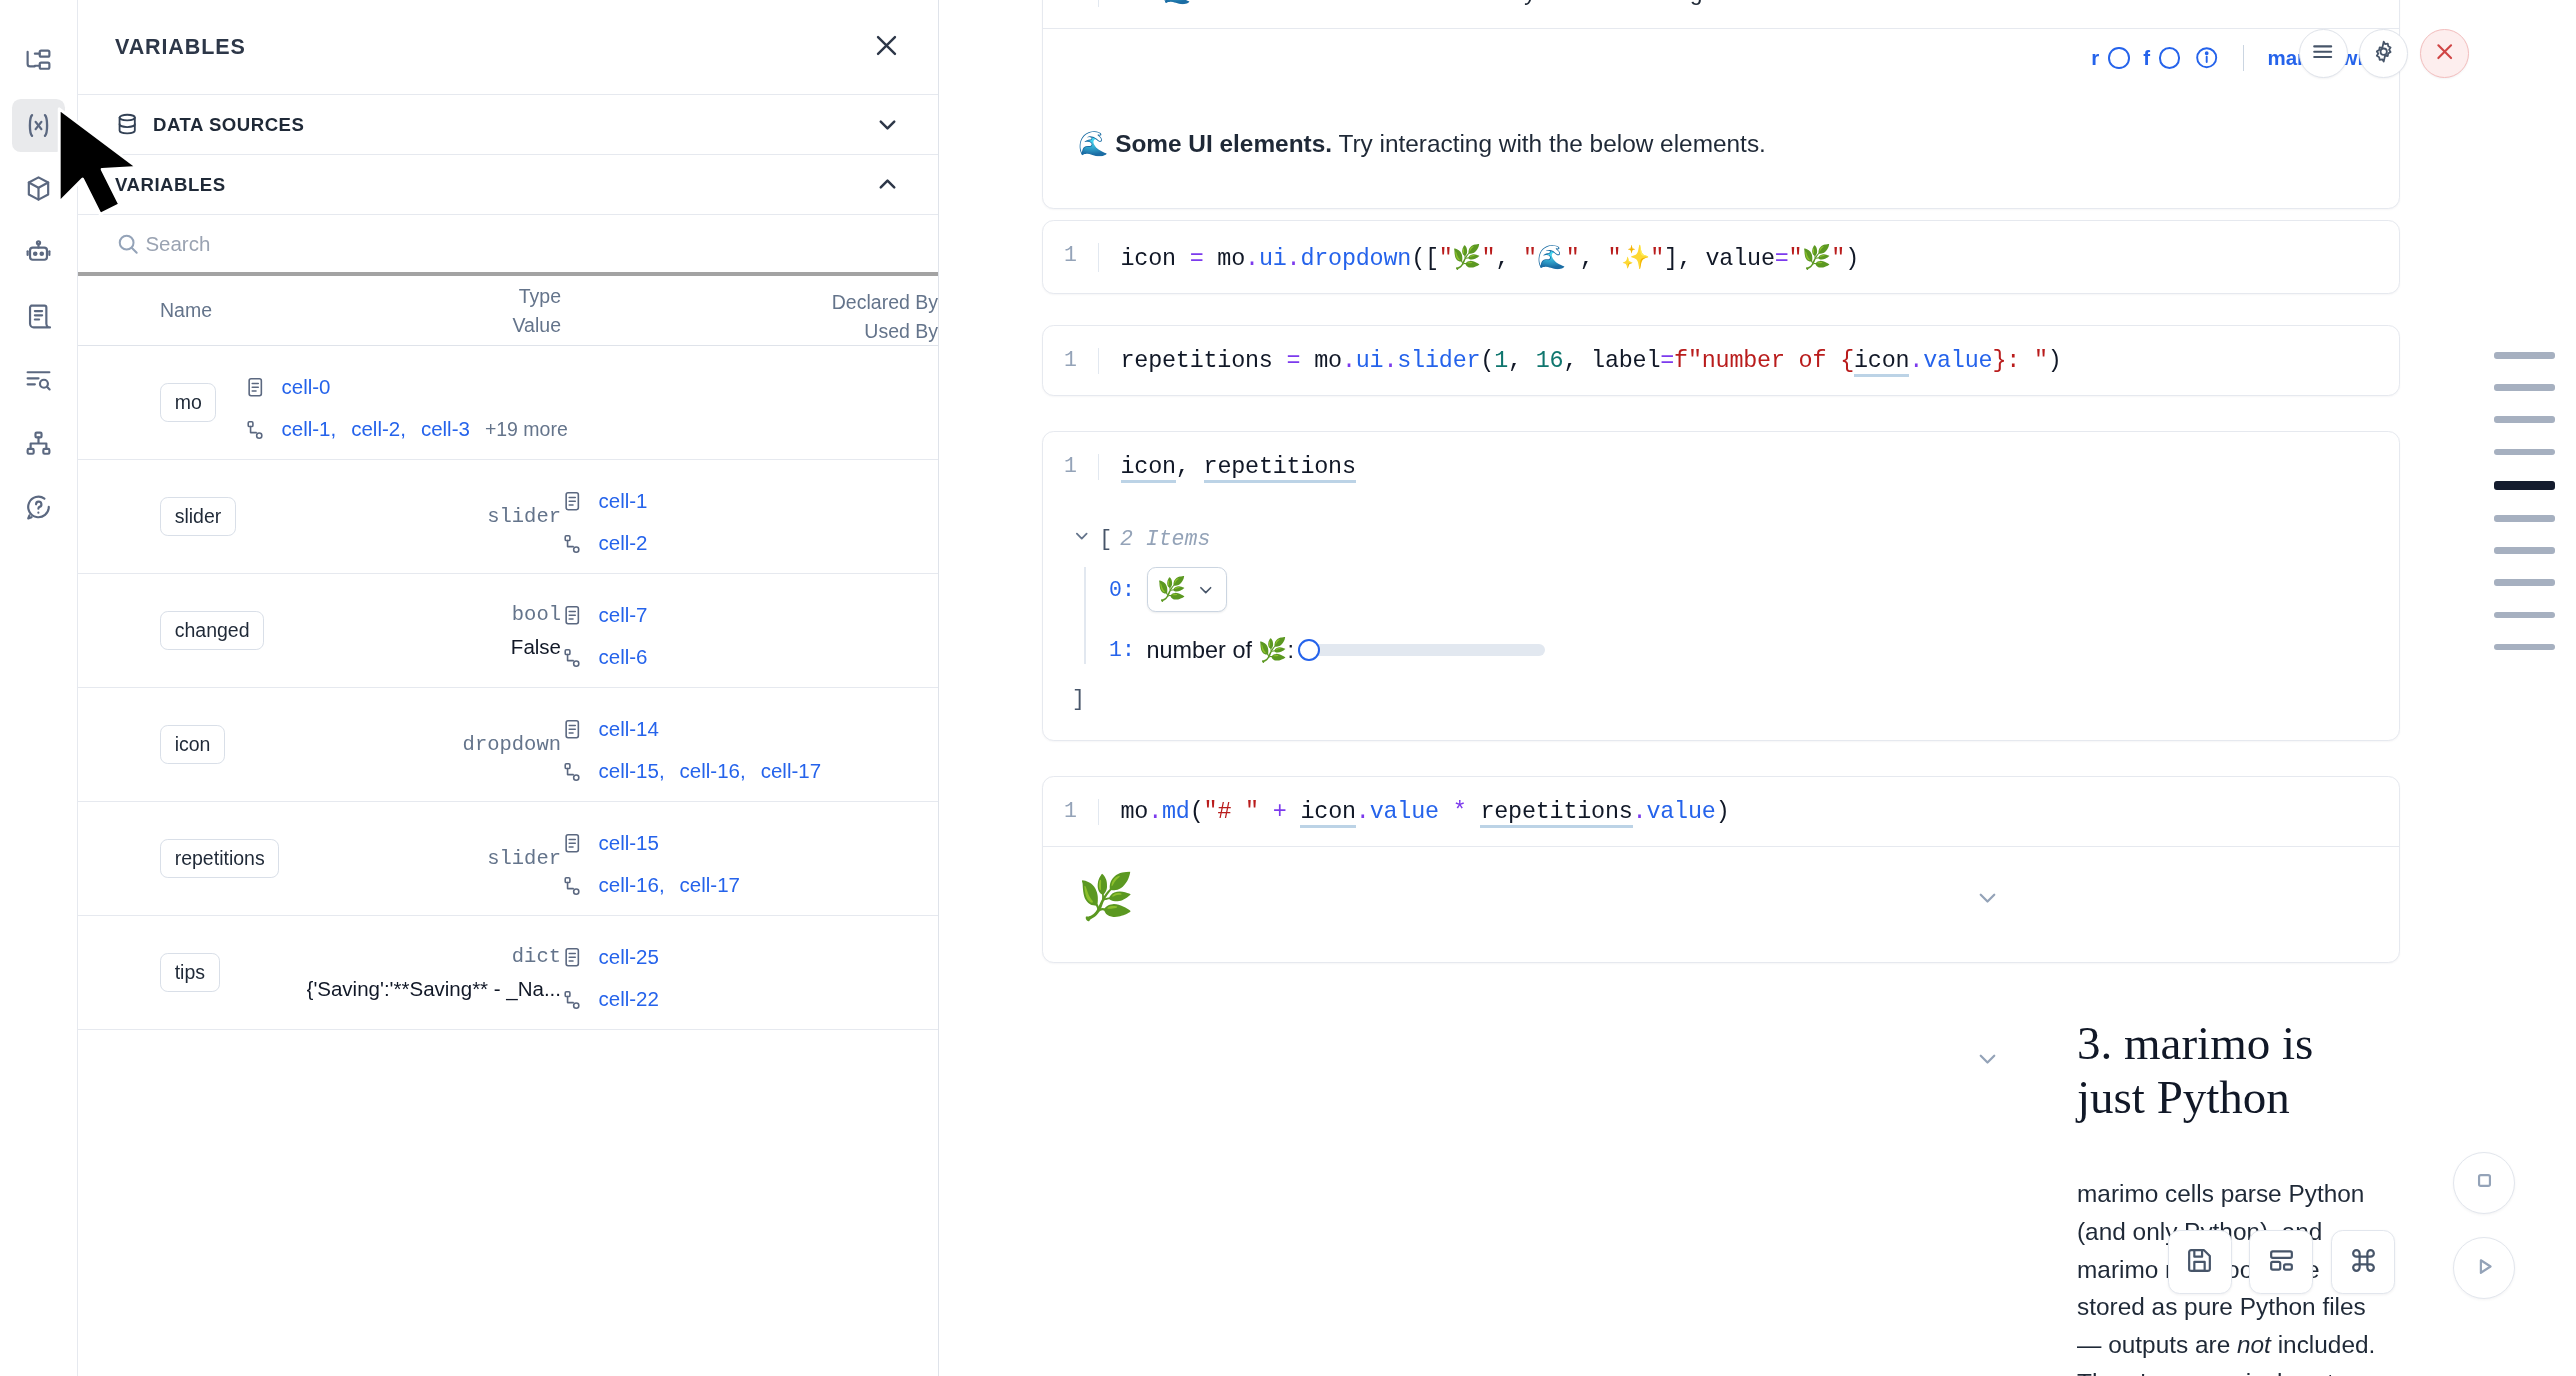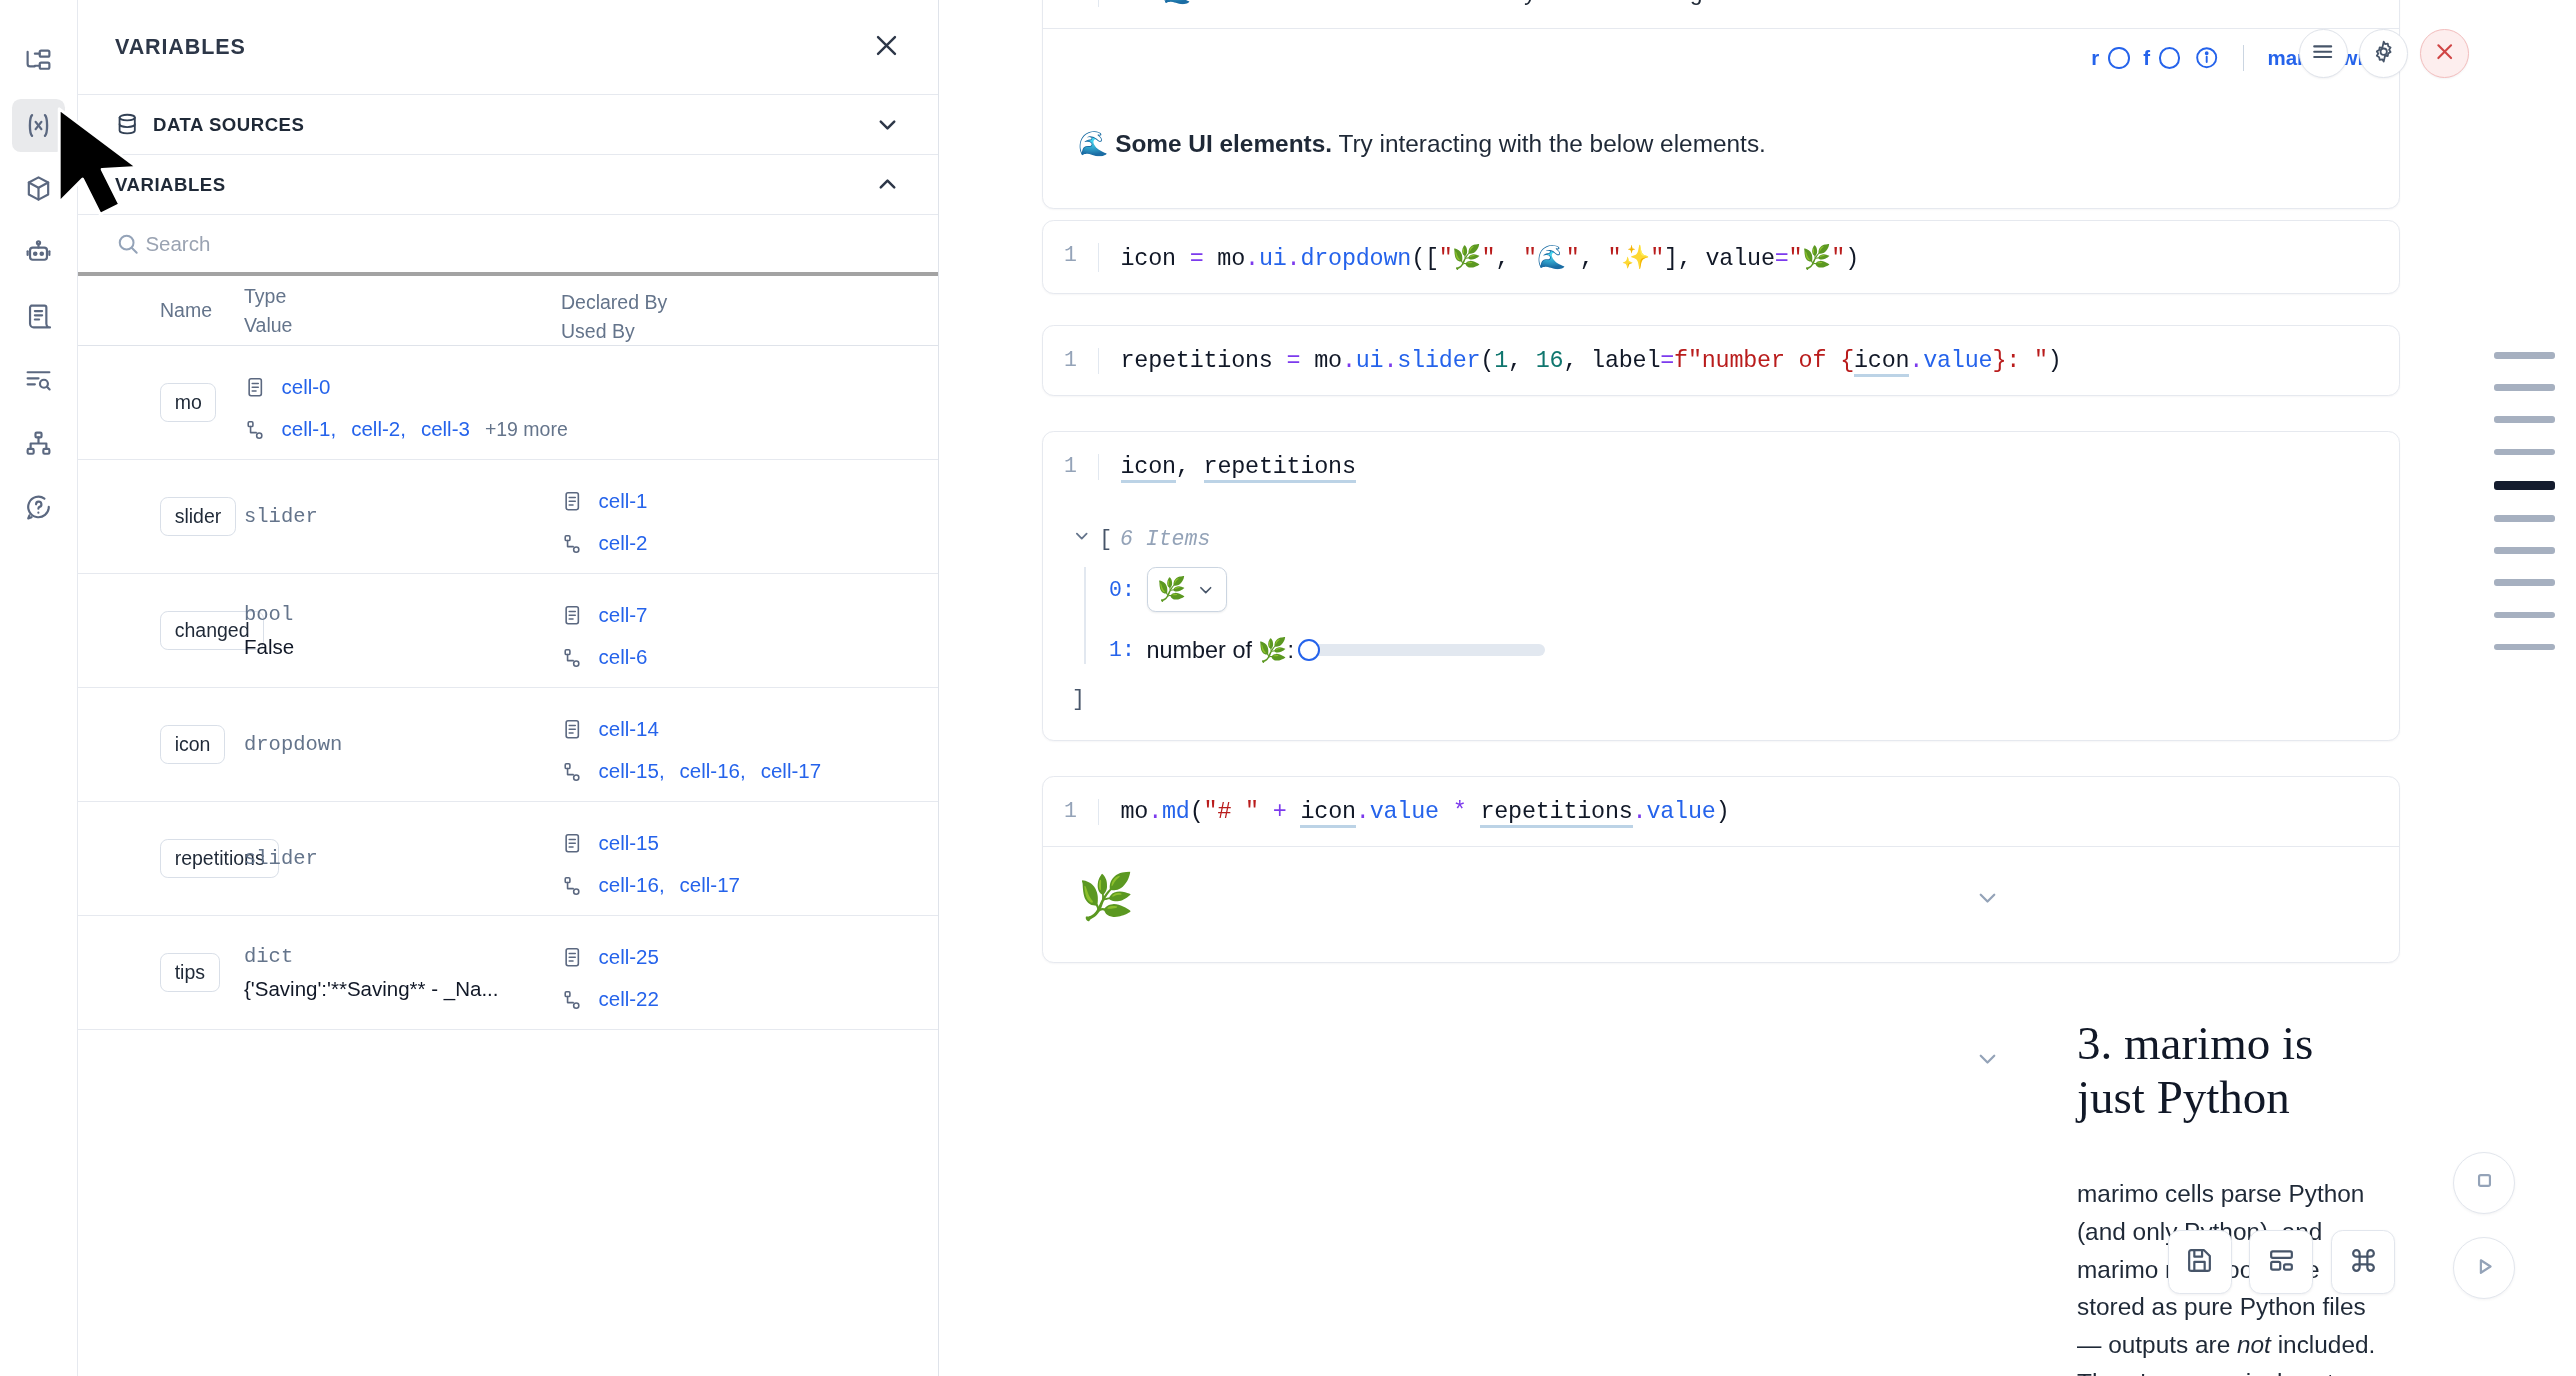--- a/index.html
+++ b/index.html
@@ -68,21 +68,21 @@
   .vtable { width: 100%; }
   .vhead {
     display: flex; align-items: center; height: 70px;
     border-bottom: 1px solid #dfe3ea; padding: 0 0 0 0;
   }
   .col-name  { width: 166px; padding-left: 82px; }
   .col-type  { width: 317px; }
   .col-decl  { flex: 1; margin-top: 12px; }
   .vhead .h1 { font-size: 19.5px; color: #64748b; line-height: 1.45; }
   .vhead .h2 { font-size: 19.5px; color: #64748b; line-height: 1.45; }
-  .hstack { display: flex; flex-direction: column; justify-content: center; }
+  .hstack { display: flex; flex-direction: column; justify-content: center; align-items: flex-end; }
 
   .vrow {
     display: flex; align-items: center; min-height: 114px;
     border-bottom: 1px solid #e6e9ef;
   }
   .vname {
     display: inline-block; border: 1px solid #d9dfe8; border-radius: 7.8px;
     padding: 6.8px 13.7px; font-size: 19.5px; color: #1f2937; background: #fff;
     font-family: "Liberation Sans", sans-serif; white-space: nowrap;
   }
@@ -605,21 +605,21 @@
             <span class="ctext"><span class="tk-var">icon</span><span>, </span><span class="tk-var">repetitions</span></span>
           </div>
           <div class="list-out">
             <div class="lo-head">
               <span class="chev">
                 <svg width="19.5" height="19.5" viewBox="0 0 24 24" fill="none" stroke="currentColor" stroke-width="2.2" stroke-linecap="round" stroke-linejoin="round">
                     <path d="M6 9.5l6 6 6-6"></path>
                   </svg>
               </span>
               <span style="font-style:normal;color:#475569">[</span>
-              <span>6 Items</span>
+              <span>2 Items</span>
             </div>
             <div class="lo-body">
               <div class="lo-item">
                 <span class="lo-idx">0:</span>
                 <span class="dd">
                   <span style="font-size:23.4px">🌿</span>
                   <span style="color:#475569;display:flex">
                     <svg width="19.5" height="19.5" viewBox="0 0 24 24" fill="none" stroke="currentColor" stroke-width="2" stroke-linecap="round" stroke-linejoin="round">
                         <path d="M6 9.5l6 6 6-6"></path>
                       </svg>

